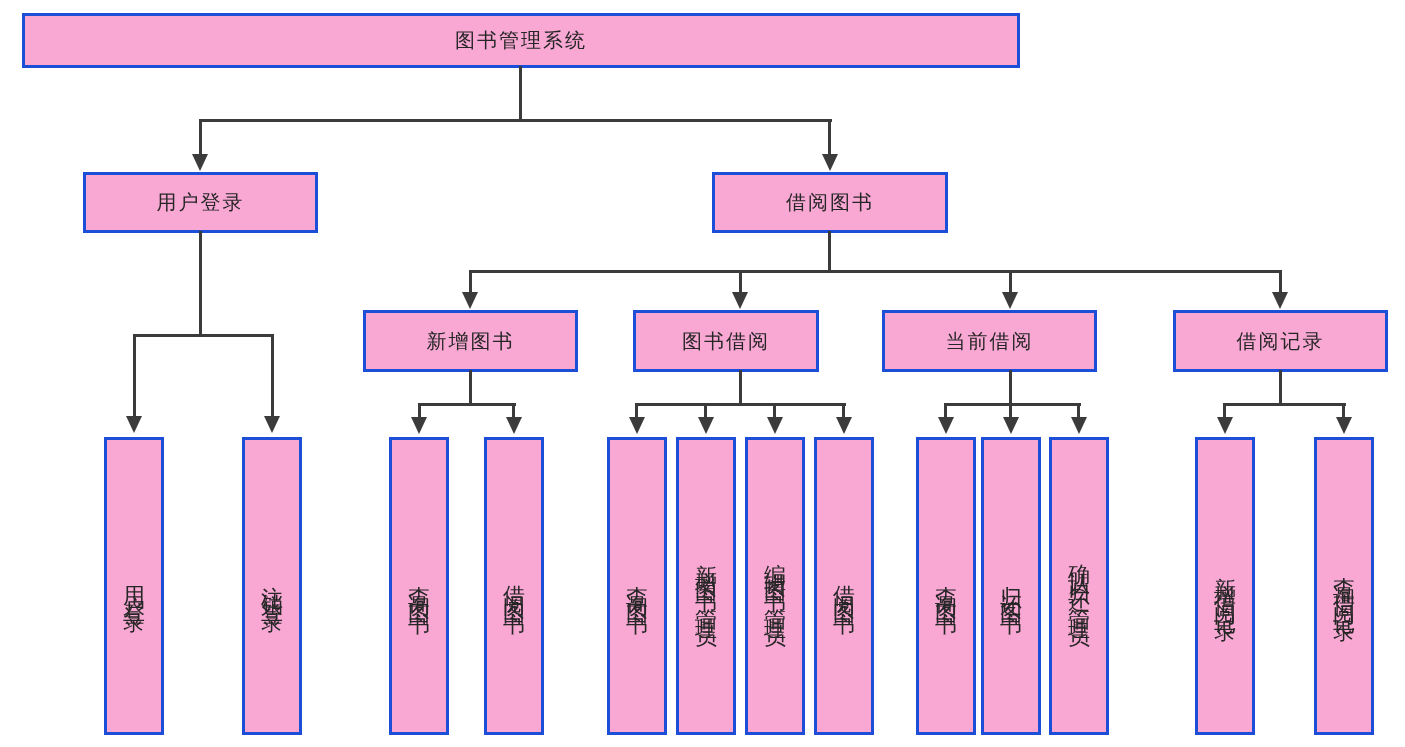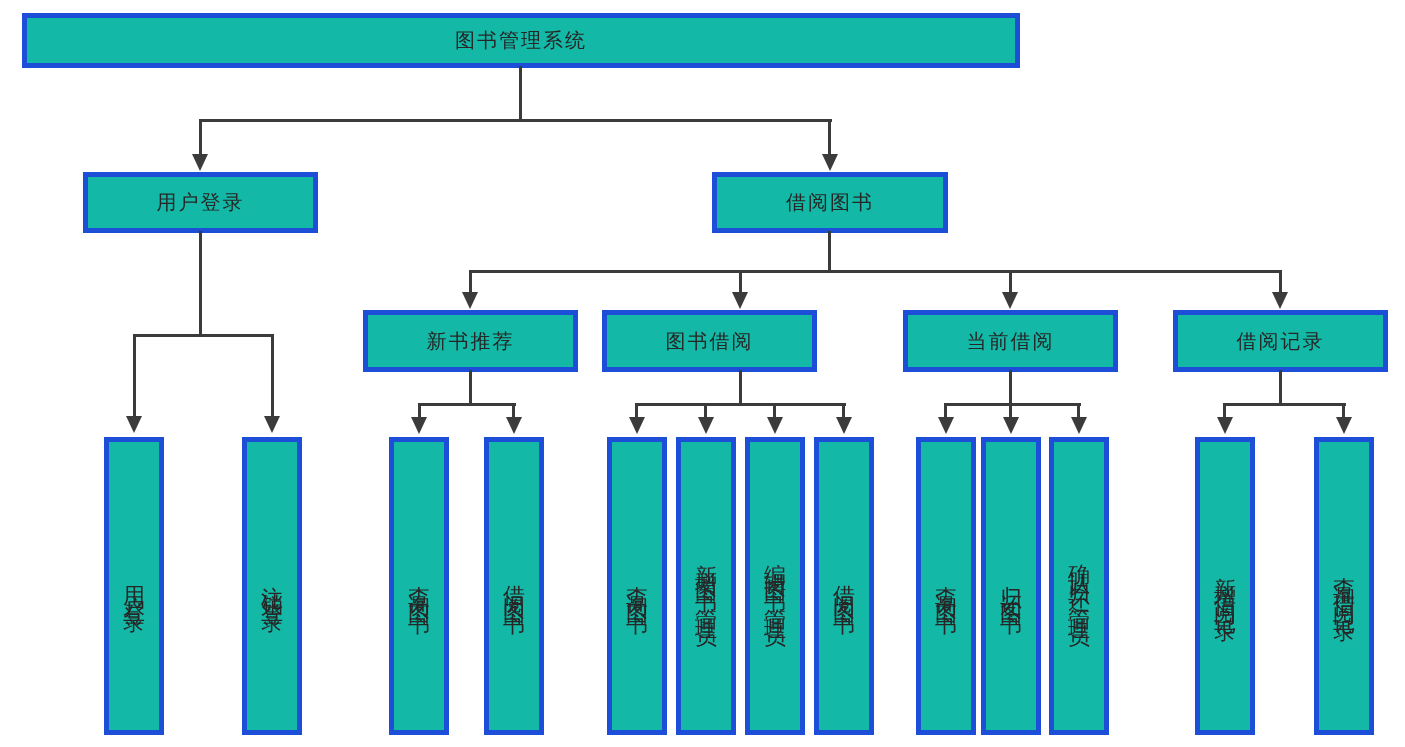--- a/index.html
+++ b/index.html
@@ -1,18 +1,18 @@
 <!DOCTYPE html>
 <html><head>
 <meta charset="utf-8">
 <style>
   html,body{margin:0;padding:0;background:#ffffff;}
   body{font-family:"Liberation Sans","DejaVu Sans",sans-serif;}
   .canvas{position:relative;width:1405px;height:747px;background:#ffffff;overflow:hidden;}
-  .box{position:absolute;background:#14b8a6;border:5px solid #1d4ed8;box-sizing:border-box;
+  .box{position:absolute;background:#f9a8d4;border:3px solid #1d4ed8;box-sizing:border-box;
        display:flex;align-items:center;justify-content:center;}
   .hlabel{font-size:20px;letter-spacing:2px;color:#262626;white-space:nowrap;}
   .vtext{writing-mode:vertical-rl;text-orientation:mixed;font-size:22px;letter-spacing:9px;
          color:#262626;line-height:1;}
   .vline{position:absolute;width:3px;background:#3b3b3b;}
   .hline{position:absolute;height:3px;background:#3b3b3b;}
   .arrow{position:absolute;width:0;height:0;border-left:8px solid transparent;
          border-right:8px solid transparent;border-top:17px solid #3b3b3b;}
   .watermark{position:absolute;right:6px;bottom:4px;font-size:21px;color:#c9c9c9;
              letter-spacing:1px;white-space:nowrap;}
@@ -52,26 +52,26 @@
   <div class="vline" style="left:469px;top:270px;height:24px"></div>
   <div class="arrow" style="left:462px;top:292px"></div>
   <div class="vline" style="left:739px;top:270px;height:24px"></div>
   <div class="arrow" style="left:732px;top:292px"></div>
   <div class="vline" style="left:1009px;top:270px;height:24px"></div>
   <div class="arrow" style="left:1002px;top:292px"></div>
   <div class="vline" style="left:1279px;top:270px;height:24px"></div>
   <div class="arrow" style="left:1272px;top:292px"></div>
 
   <div class="box" style="left:363px;top:310px;width:215px;height:62px">
-    <span class="hlabel">新书推荐</span>
+    <span class="hlabel">新增图书</span>
   </div>
-  <div class="box" style="left:602px;top:310px;width:215px;height:62px">
+  <div class="box" style="left:633px;top:310px;width:186px;height:62px">
     <span class="hlabel">图书借阅</span>
   </div>
-  <div class="box" style="left:903px;top:310px;width:215px;height:62px">
+  <div class="box" style="left:882px;top:310px;width:215px;height:62px">
     <span class="hlabel">当前借阅</span>
   </div>
   <div class="box" style="left:1173px;top:310px;width:215px;height:62px">
     <span class="hlabel">借阅记录</span>
   </div>
 
   <div class="vline" style="left:469px;top:370px;height:35px"></div>
   <div class="hline" style="left:418px;top:403px;width:98px"></div>
   <div class="vline" style="left:418px;top:403px;height:16px"></div>
   <div class="arrow" style="left:411px;top:417px"></div>

